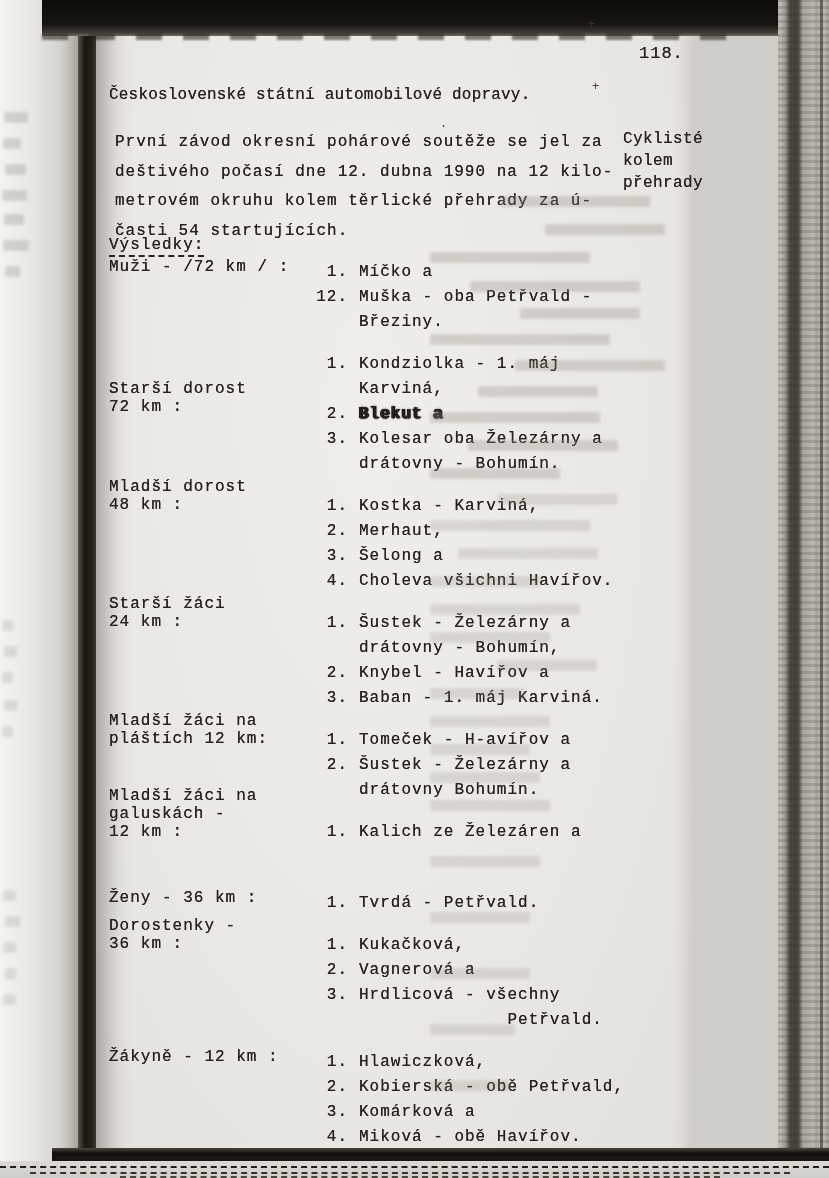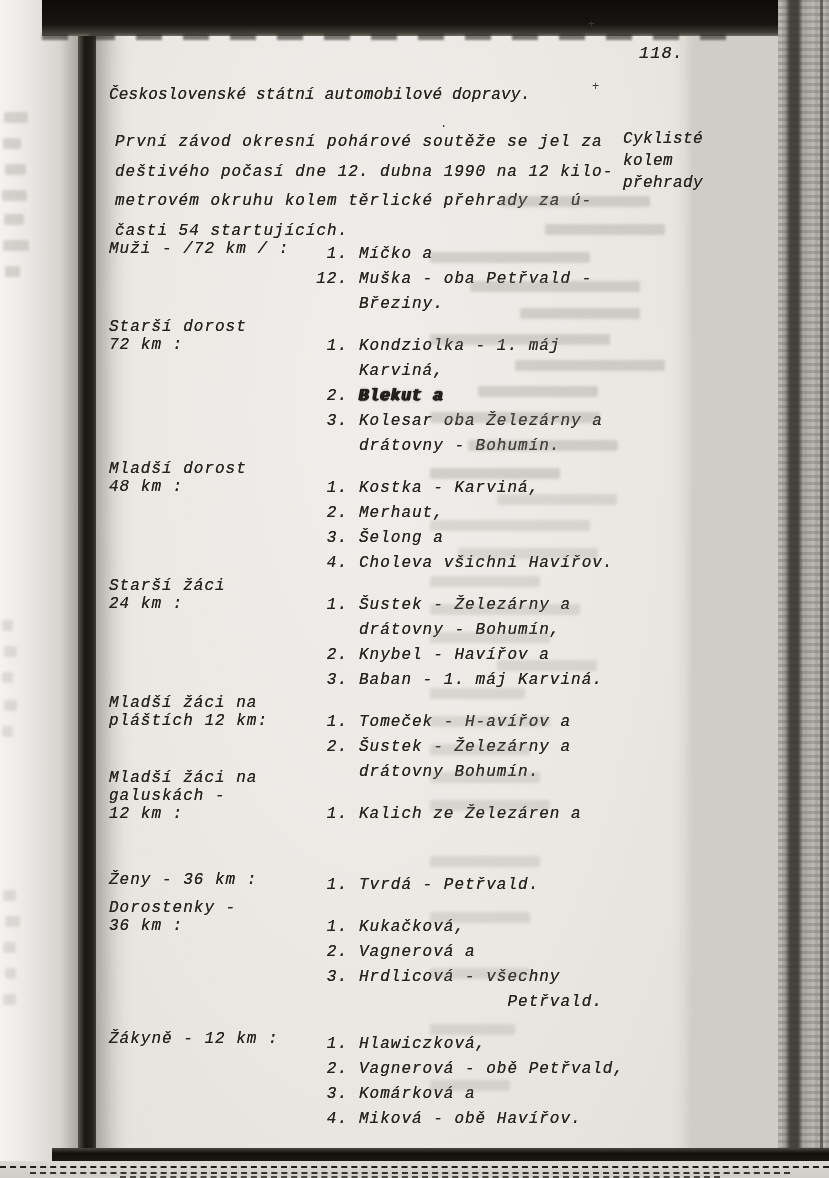--- a/index.html
+++ b/index.html
@@ -15,21 +15,20 @@
     background:linear-gradient(90deg,#f4f3f0 0%,#e9e8e4 30%,#d6d4cf 62%,#a9a7a0 80%,#6b6861 92%,#3a3833 100%);
   }
   .gutter{
     position:absolute; left:78px; top:0; width:20px; height:1178px;
     background:linear-gradient(90deg,#55524b 0%,#191712 35%,#23201b 70%,#4a473f 100%);
   }
   .page{
     position:absolute; left:96px; top:0; width:596px; height:1178px;
     background:radial-gradient(ellipse at 45% 35%, #f0eeea 0%, #eae8e3 55%, #e2e0da 100%);
     box-shadow:inset 22px 0 26px -14px rgba(25,22,18,.38), inset -14px 0 18px -12px rgba(60,56,48,.20);
-    font-style:italic;
   }
   .top-bar{
     position:absolute; left:42px; top:0; width:762px; height:36px;
     background:linear-gradient(180deg,#0e0c09 0%,#171511 68%,#3d3a33 90%,#6e6a61 100%);
   }
   .top-bar-fray{
     position:absolute; left:42px; top:34px; width:700px; height:6px;
     background:repeating-linear-gradient(90deg, rgba(30,27,22,.55) 0 26px, rgba(30,27,22,0) 26px 47px);
     filter:blur(1px);
   }
@@ -87,31 +86,34 @@
   <div class="page">
     <div class="page-number ink">118.</div>
     <div class="heading ink">Československé státní automobilové dopravy.</div>
     <div class="margin-note ink" id="margin-note">
         <div>Cyklisté kolem</div>
         <div>přehrady</div>
       </div>
     <div class="intro ink" id="intro"><div>První závod okresní pohárové soutěže se jel za</div><div>deštivého počasí dne 12. dubna 1990 na 12 kilo-</div><div>metrovém okruhu kolem těrlické přehrady za ú-</div><div>časti 54 startujících.</div></div>
 
     <div class="results-wrap">
+      <div class="results-label ink">
+        <span>Výsledky:</span>
+      </div>
       <div id="results">
           <div class="section first">
             <div class="cat ink" style="transform: translateY(-2px);"><div>Muži - /72 km / :</div></div>
             <div class="entries">
               <div class="eline ink"><span class="enum">1.</span><span>Míčko a</span></div>
               <div class="eline ink"><span class="enum">12.</span><span>Muška - oba Petřvald -</span></div>
               <div class="eline ink"><span class="enum"></span><span>Březiny.</span></div>
             </div>
           </div>
           <div class="section">
-            <div class="cat ink" style="transform: translateY(-16px);"><div>Starší dorost</div><div>72 km :</div></div>
+            <div class="cat ink" style="transform: translateY(-16px); margin-top: 44px;"><div>Starší dorost</div><div>72 km :</div></div>
             <div class="entries">
               <div class="eline ink"><span class="enum">1.</span><span>Kondziolka - 1. máj</span></div>
               <div class="eline ink"><span class="enum"></span><span>Karviná,</span></div>
               <div class="eline ink"><span class="enum">2.</span><span class="smudged">Blekut a</span></div>
               <div class="eline ink"><span class="enum">3.</span><span>Kolesar oba Železárny a</span></div>
               <div class="eline ink"><span class="enum"></span><span>drátovny - Bohumín.</span></div>
             </div>
           </div>
           <div class="section">
             <div class="cat ink" style="transform: translateY(-16px);"><div>Mladší dorost</div><div>48 km :</div></div>
@@ -158,21 +160,21 @@
               <div class="eline ink"><span class="enum">1.</span><span>Kukačková,</span></div>
               <div class="eline ink"><span class="enum">2.</span><span>Vagnerová a</span></div>
               <div class="eline ink"><span class="enum">3.</span><span>Hrdlicová - všechny</span></div>
               <div class="eline ink"><span class="enum"></span><span>              Petřvald.</span></div>
             </div>
           </div>
           <div class="section">
             <div class="cat ink" style="transform: translateY(-2px);"><div>Žákyně - 12 km :</div></div>
             <div class="entries">
               <div class="eline ink"><span class="enum">1.</span><span>Hlawiczková,</span></div>
-              <div class="eline ink"><span class="enum">2.</span><span>Vagnerová - obě Petřvald,</span></div>
+              <div class="eline ink"><span class="enum">2.</span><span>Kobierská - obě Petřvald,</span></div>
               <div class="eline ink"><span class="enum">3.</span><span>Komárková a</span></div>
               <div class="eline ink"><span class="enum">4.</span><span>Miková - obě Havířov.</span></div>
             </div>
           </div>
         </div>
     </div>
   </div>
 
   <div class="top-bar"></div>
   <div class="top-bar-fray"></div>

